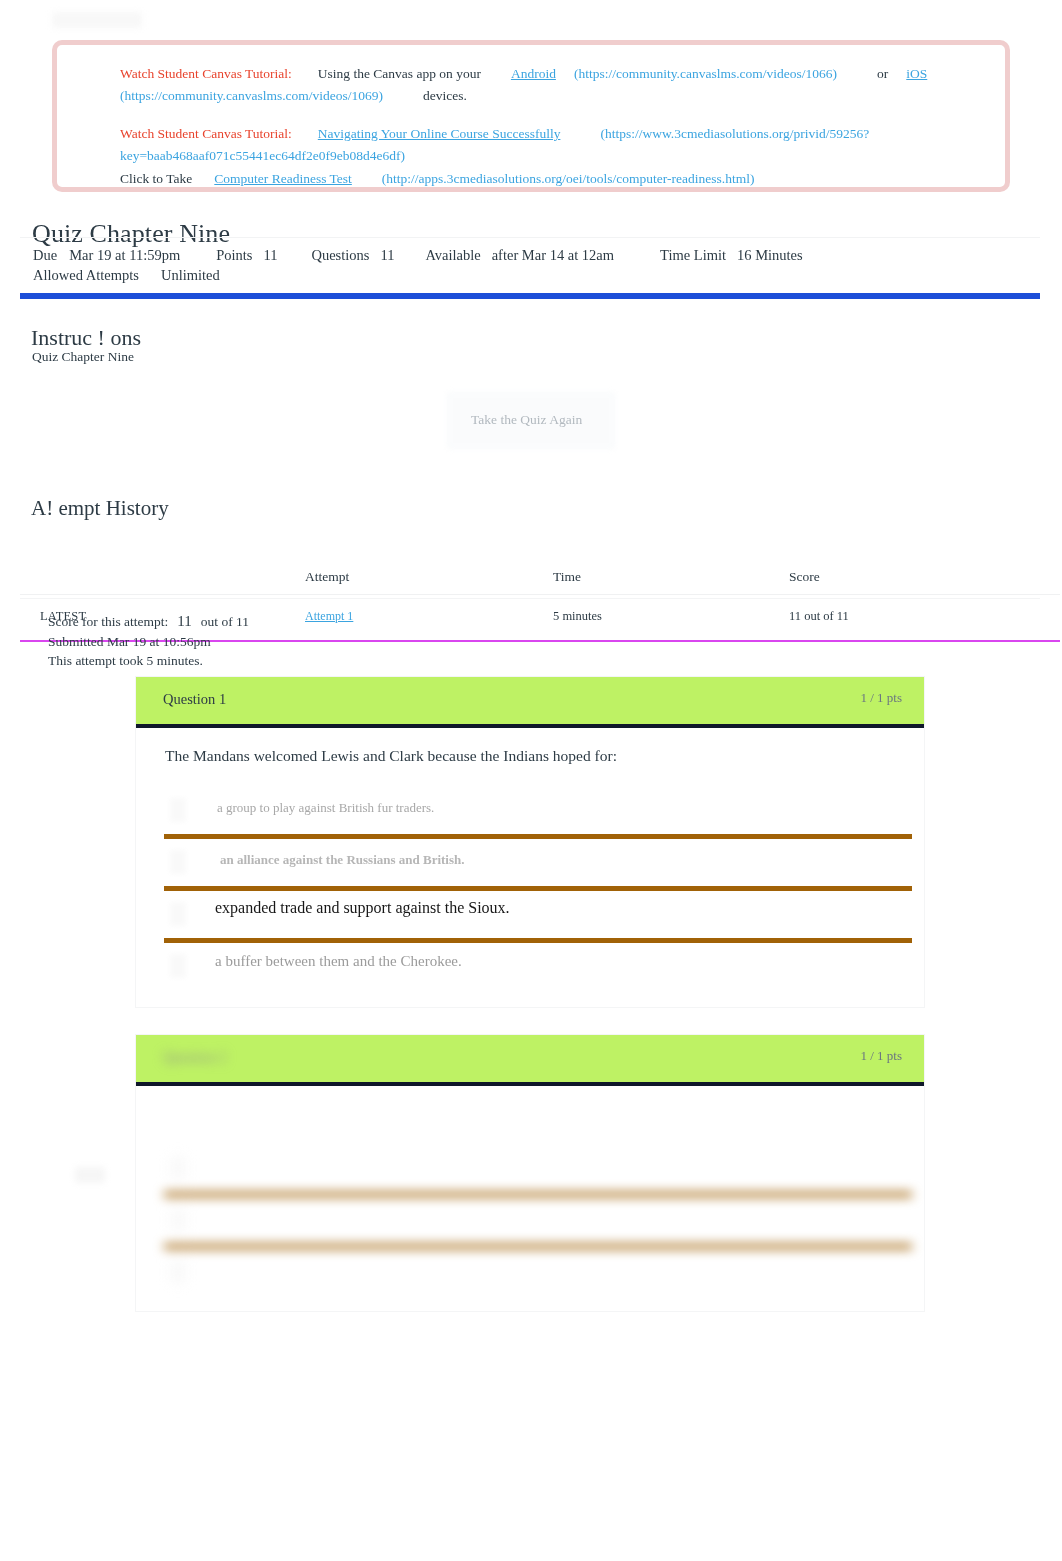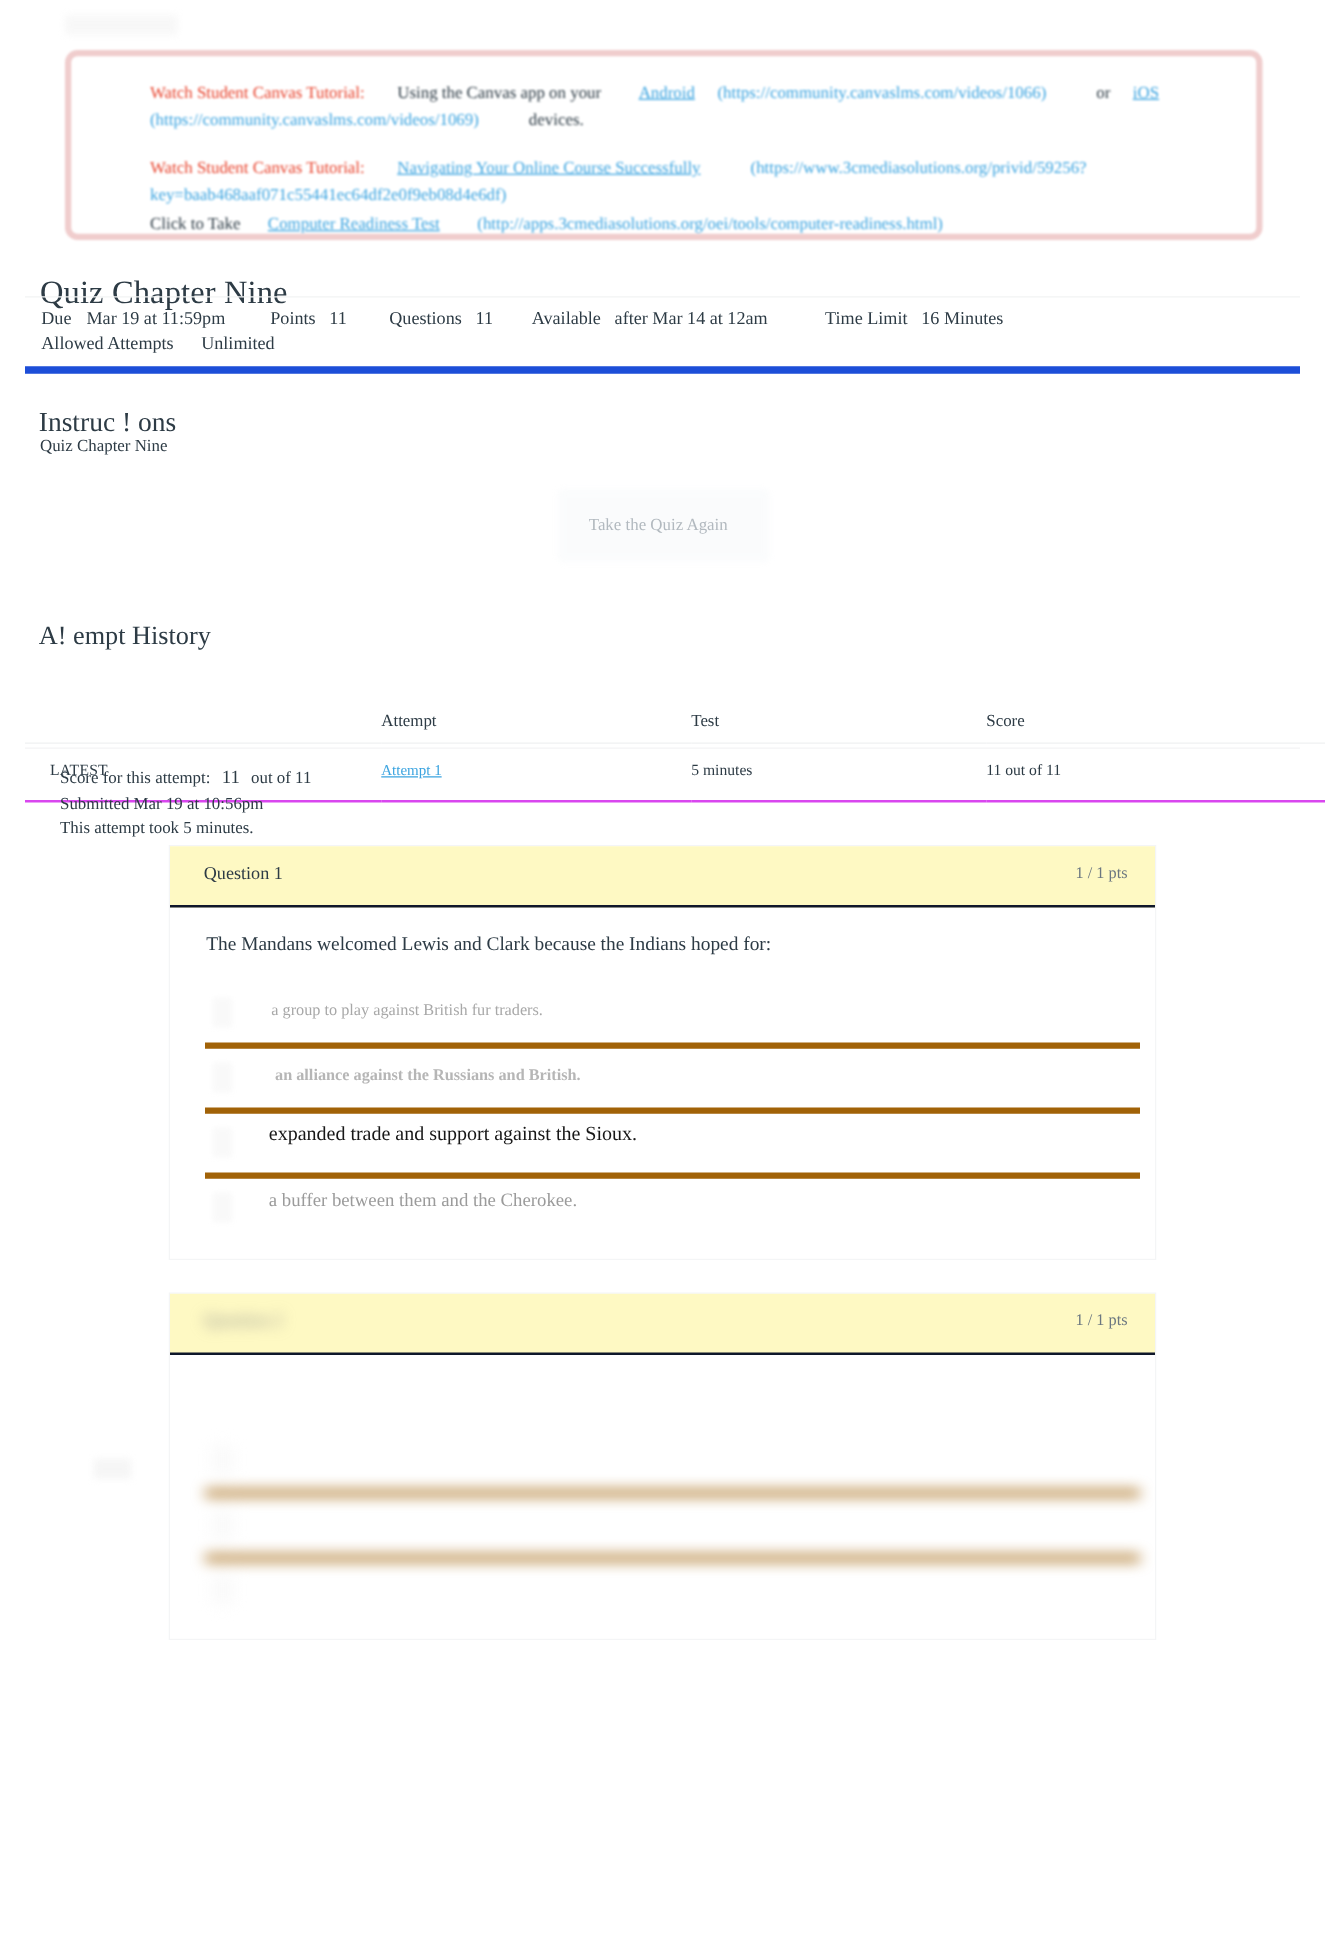--- a/index.html
+++ b/index.html
@@ -217,22 +217,22 @@
   
   .q-block {
     position: absolute;
     background: #ffffff;
     border: 1px solid #f4f5f6;
     box-sizing: border-box;
   }
   .q-header {
     position: relative;
     height: 47px;
-    background: #fef9c3;
-    border-bottom: 2px solid #0f172a;
+    background: #bef264;
+    border-bottom: 4px solid #0f172a;
   }
   .q-header .q-name {
     position: absolute;
     left: 27px;
     top: 14px;
     font-size: 14.5px;
     color: #2d3b45;
   }
   .q-header .q-pts {
     position: absolute;
@@ -372,21 +372,21 @@
     <div class="retake-label">Take the Quiz Again</div>
   </div>
 
   <h2 class="h-attempt-history">A! empt History</h2>
 
   <table class="hist-table">
     <thead>
       <tr>
         <th class="col-kept"></th>
         <th class="col-attempt">Attempt</th>
-        <th class="col-time">Test</th>
+        <th class="col-time">Time</th>
         <th class="col-score">Score</th>
       </tr>
     </thead>
     <tbody>
       <tr>
         <td class="col-kept">
           <span class="kept-label">LATEST</span>
         </td>
         <td class="col-attempt">
           <a class="attempt-link" href="#">Attempt 1</a>

